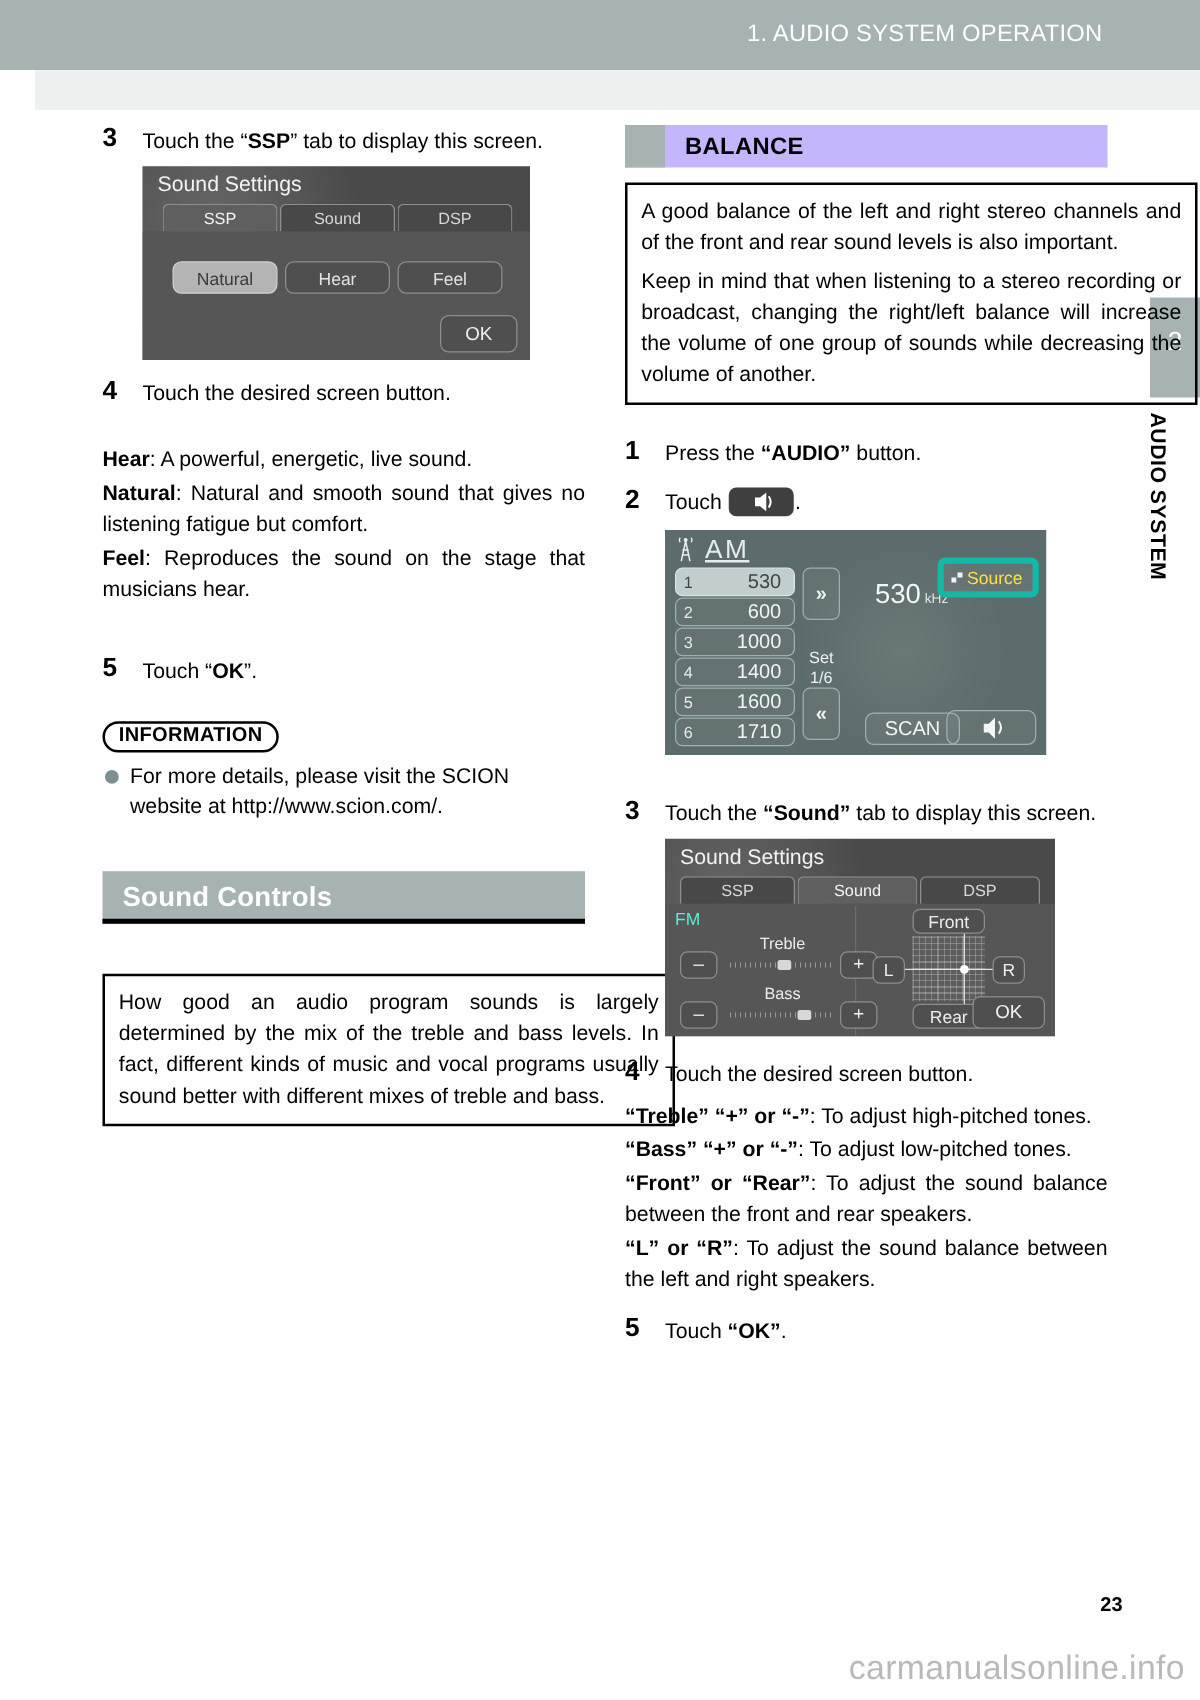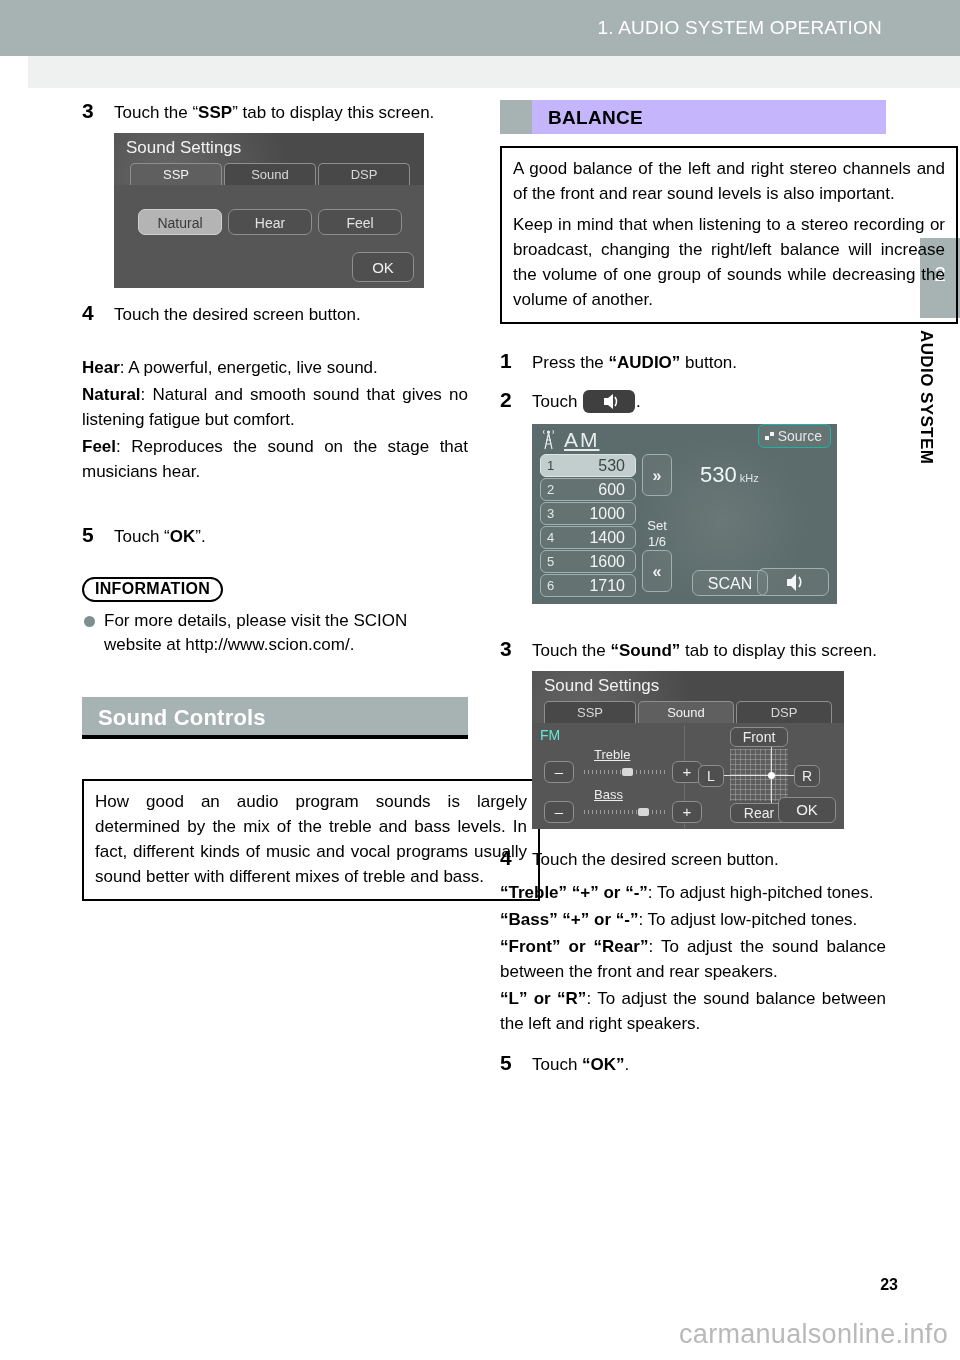--- a/index.html
+++ b/index.html
@@ -374,27 +374,27 @@
     color: #f2f6f6;
     z-index: 3;
   }
   .freq-unit {
     font-size: 11px;
     color: #dfe6e6;
     margin-left: 3px;
   }
   .source-btn {
     position: absolute;
-    right: 6px; top: 0;
+    right: 6px; top: 22px;
     height: 22px;
     padding: 0 8px 0 6px;
-    border: 1px solid #14b8a6;
+    border: 5px solid #14b8a6;
     border-radius: 6px;
     background: rgba(255,255,255,.06);
-    color: #e5e5e5;
+    color: #fde047;
     font-size: 14px;
     line-height: 22px;
     z-index: 3;
   }
   .scan-btn {
     position: absolute;
     left: 160px; bottom: 8px;
     width: 76px; height: 26px;
     border: 1px solid #9fb0b0;
     border-radius: 7px;
@@ -446,23 +446,22 @@
     font-size: 14px;
     color: #5eead4;
     z-index: 4;
   }
   .slider-row { position: absolute; z-index: 4; }
   .sl-label {
     position: absolute;
     left: 54px;
     font-size: 13px;
     color: #ececec;
-    text-align: left;
+    text-align: center;
     width: 64px;
-    text-decoration: underline;
   }
   .sl-minus, .sl-plus {
     position: absolute;
     width: 30px; height: 22px;
     border: 1px solid #8e8e8e;
     border-radius: 6px;
     background: #4f4f4f;
     color: #f0f0f0;
     font-size: 15px;
     text-align: center;

